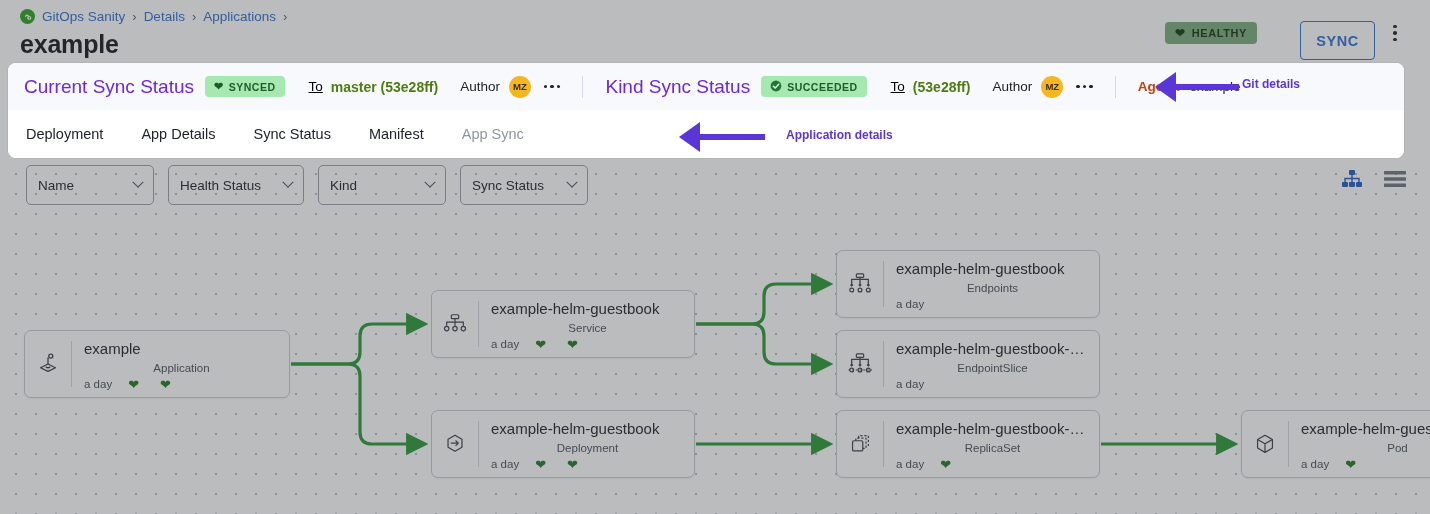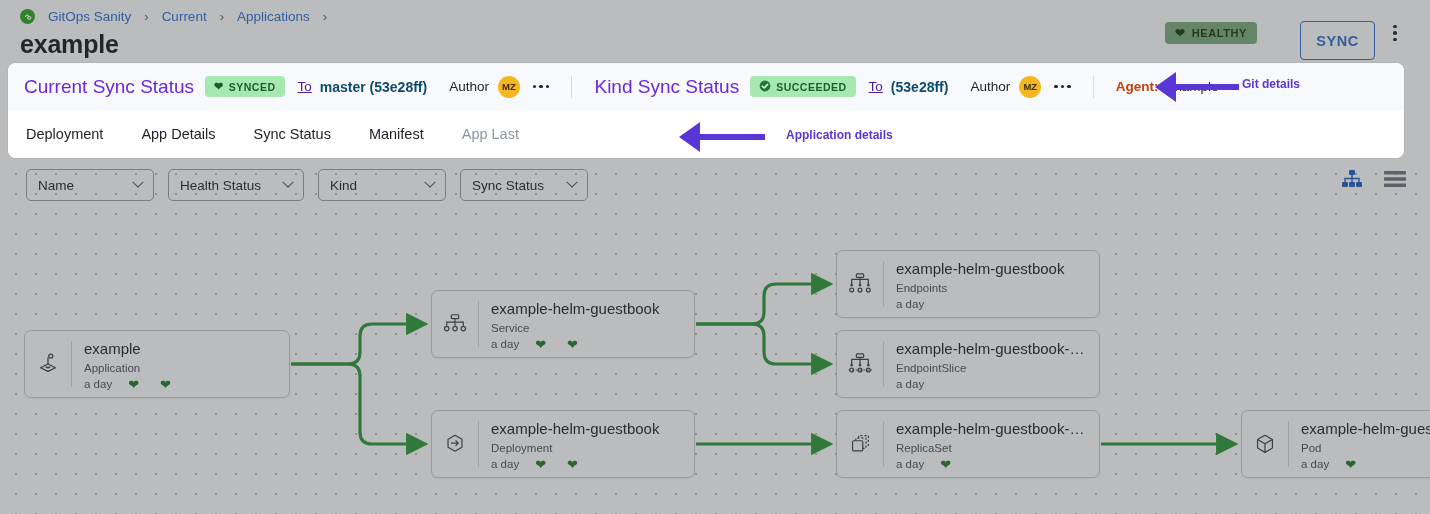--- a/index.html
+++ b/index.html
@@ -22,21 +22,21 @@
     z-index: 40;
   }
 
   
   .header {
     position: absolute; left: 0; top: 0; width: 1430px; height: 64px;
     background: #ffffff;
   }
   .breadcrumb {
     position: absolute; left: 20px; top: 9px;
-    display: flex; align-items: center; gap: 13px;
+    display: flex; align-items: center; gap: 7px;
     font-size: 13.5px;
   }
   .bc-logo {
     width: 15px; height: 15px; border-radius: 50%;
     background: #2aa31f;
     display: flex; align-items: center; justify-content: center;
     flex: 0 0 auto;
   }
   .bc-logo svg { display:block; }
   .bc-link { color: #2f6fd0; }
@@ -87,22 +87,22 @@
   }
   .sb-label { color: #6d28d9; font-size: 19px; }
   .pill {
     height: 21px; padding: 0 9px; border-radius: 4px;
     display: flex; align-items: center; gap: 5px;
     font-size: 10.5px; font-weight: bold; letter-spacing: 0.5px;
     background: #a5e8b0; color: #1d5b2a;
     margin-left: 11px;
   }
   .pill .ic { font-size: 11px; line-height: 1; }
-  .sb-to { margin-left: 13px; color: #4c1d95; font-size: 13.5px; text-decoration: underline; }
-  .sb-rev { margin-left: 8px; color: #0c4a6e; font-weight: bold; font-size: 14px; }
+  .sb-to { margin-left: 24px; color: #000000; font-size: 13.5px; text-decoration: underline; }
+  .sb-rev { margin-left: 8px; color: #4d7c0f; font-weight: bold; font-size: 14px; }
   .sb-author { margin-left: 22px; color: #20242b; font-size: 13.5px; }
   .avatar {
     width: 22px; height: 22px; border-radius: 50%;
     background: #f5b721; color: #3d2c00;
     display: flex; align-items: center; justify-content: center;
     font-size: 9.5px; font-weight: bold; margin-left: 9px;
   }
   .dots3 { margin-left: 13px; display: flex; gap: 3px; align-items: center; }
   .dots3 i { width: 3.5px; height: 3.5px; border-radius: 50%; background: #20242b; display:block; }
   .vdiv { width: 1px; height: 22px; background: #d4dae3; margin: 0 22px; }
@@ -146,21 +146,21 @@
     background-image: radial-gradient(circle, #b9bdc3 1px, transparent 1.2px);
     background-size: 20px 20px;
     background-position: 6px 6px;
     overflow: hidden;
   }
   .toolbar {
     position: absolute; left: 0; top: 0; width: 100%; height: 54px;
     display: flex; align-items: center; padding-left: 26px; gap: 14px;
   }
   .filter {
-    width: 128px; height: 32px; border-radius: 5px;
+    width: 128px; height: 40px; border-radius: 5px;
     border: 1px solid #9aa0a8; background: transparent;
     display: flex; align-items: center; justify-content: space-between;
     padding: 0 11px; font-size: 13.5px; color: #20242b;
   }
   .filter .chev {
     width: 8px; height: 8px;
     border-right: 1.6px solid #4f565f; border-bottom: 1.6px solid #4f565f;
     transform: rotate(45deg) translate(-2px,-2px);
   }
   .viewtoggles {
@@ -181,21 +181,21 @@
     width: 46px; flex: 0 0 46px;
     display: flex; align-items: center; justify-content: center;
     color: #3b4148;
   }
   .node-divider { width: 1px; background: #d4d8dd; margin: 10px 0; }
   .node-body { flex: 1; padding: 9px 10px 8px 12px; min-width: 0; overflow: hidden; }
   .node-title {
     font-size: 15px; color: #20242b; white-space: nowrap;
     overflow: hidden; text-overflow: ellipsis; line-height: 1.25;
   }
-  .node-kind { font-size: 11.5px; color: #4a525b; margin-top: 3px; }
+  .node-kind { font-size: 11.5px; color: #4a525b; margin-top: 3px; text-align: center; }
   .node-meta { display: flex; align-items: center; gap: 0; margin-top: 4px; }
   .node-age { font-size: 11.5px; color: #4a525b; }
   .node-heart { color: #1f7a1f; font-size: 13px; line-height: 1; }
 
   svg.edges { position: absolute; left: 0; top: 0; width: 1430px; height: 356px; }
 </style>
 </head>
 <body>
 
 <div id="page">
@@ -203,21 +203,21 @@
   <div class="header">
 
     <div class="breadcrumb">
       <span class="bc-logo">
         <svg width="11" height="11" viewBox="0 0 24 24">
             <path d="M8 12a3 3 0 1 1 3 3h2a3 3 0 1 0 3-3" fill="none" stroke="#ffffff" stroke-width="2.6" stroke-linecap="round"></path>
           </svg>
       </span>
       <span class="bc-link">GitOps Sanity</span>
       <span class="bc-sep">›</span>
-      <span class="bc-link">Current</span>
+      <span class="bc-link">Details</span>
       <span class="bc-sep">›</span>
       <span class="bc-link">Applications</span>
       <span class="bc-sep">›</span>
     </div>
 
     <div class="page-title">example</div>
 
     <div class="health-pill">
       <span class="hrt">❤</span>
       <span>HEALTHY</span>
@@ -477,21 +477,21 @@
 
       <span class="sb-agent-label">Agent:</span>
       <span class="sb-agent-val">example</span>
     </div>
 
     <div class="tabsrow">
       <div class="tab">Deployment</div>
       <div class="tab">App Details</div>
       <div class="tab">Sync Status</div>
       <div class="tab">Manifest</div>
-      <div class="tab disabled">App Last</div>
+      <div class="tab disabled">App Sync</div>
     </div>
   </div>
 
   <div class="annot-arrow" style="left:1155px; top:72px;">
     <span class="head"></span>
       <span class="tail" style="width:63px"></span>
   </div>
   <div class="annot-text" style="left:1242px; top:77px;">Git details</div>
 
   <div class="annot-arrow" style="left:679px; top:122px;">

